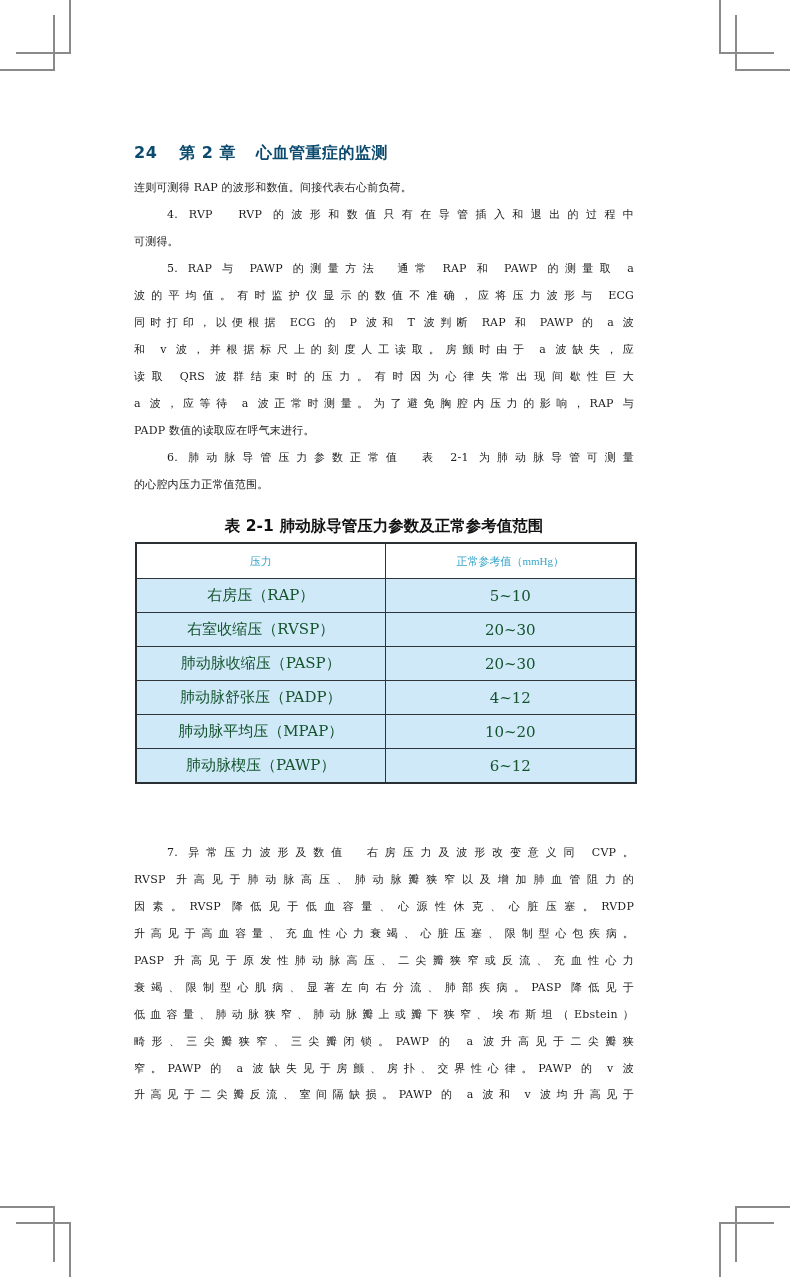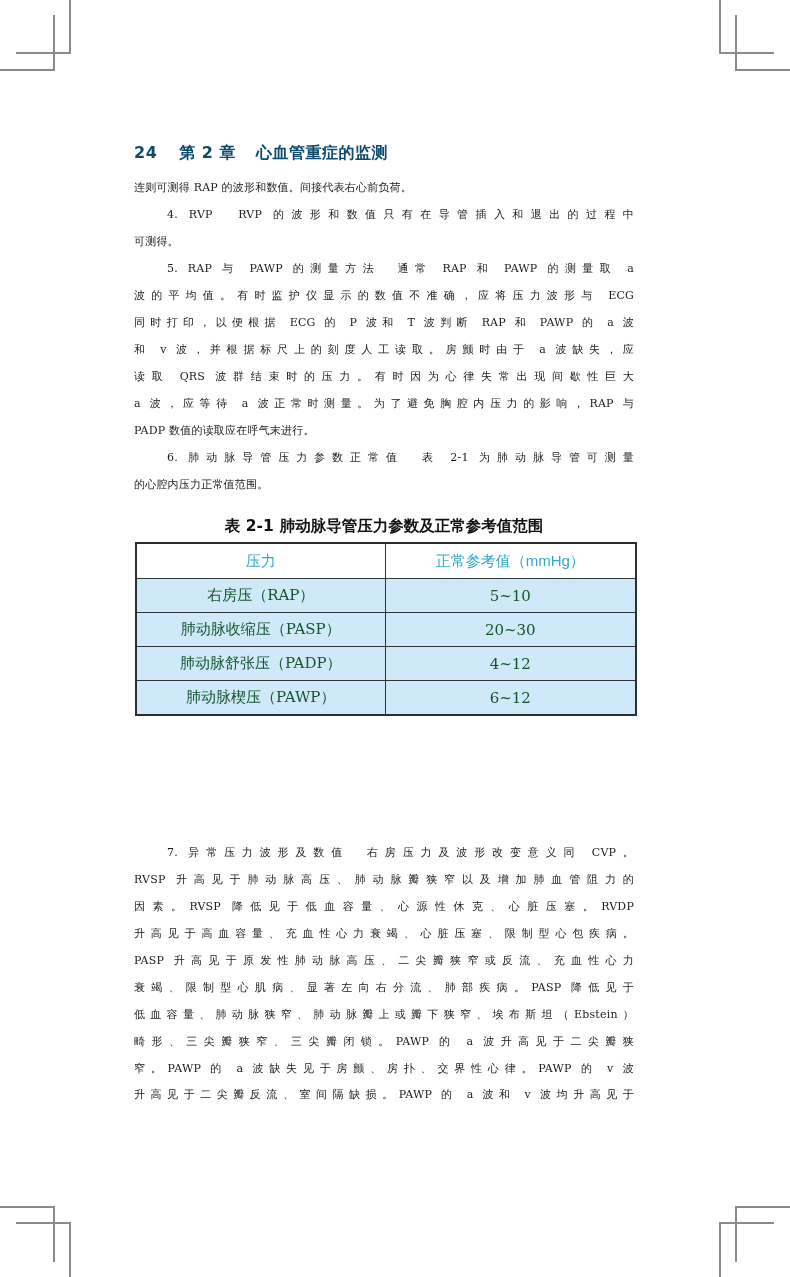--- a/index.html
+++ b/index.html
@@ -37,21 +37,21 @@
     position: absolute; left: 135px; top: 542px; width: 500px;
     border-collapse: collapse; border: 2px solid #2a2f33;
     font-size: 15px; table-layout: fixed;
   }
   table.ref th, table.ref td {
     border: 1.5px solid #2f3438; text-align: center; padding: 0;
     white-space: nowrap;
   }
   table.ref th {
     height: 34px; background: #ffffff; color: #35a6c8; font-weight: normal;
-    font-family: Liberation Sans, sans-serif; font-size: 15px;
+    font-family: Liberation Serif, serif; font-size: 11px;
   }
   table.ref td { height: 33px; background: #cfe9f8; color: #14532d; }
   table.ref col.c1 { width: 249px; }
   table.ref col.c2 { width: 251px; }
 </style>
 </head>
 <body>
 
 <div class="crop" style="left:69px;top:0;width:2px;height:54px;"></div>
 <div class="crop" style="left:16px;top:52px;width:55px;height:2px;"></div>
@@ -106,26 +106,34 @@
       <th>压力</th>
       <th>正常参考值（mmHg）</th>
     </tr>
   </thead>
   <tbody>
     <tr>
       <td>右房压（RAP）</td>
       <td>5~10</td>
     </tr>
     <tr>
+      <td>右室收缩压（RVSP）</td>
+      <td>20~30</td>
+    </tr>
+    <tr>
       <td>肺动脉收缩压（PASP）</td>
       <td>20~30</td>
     </tr>
     <tr>
       <td>肺动脉舒张压（PADP）</td>
       <td>4~12</td>
+    </tr>
+    <tr>
+      <td>肺动脉平均压（MPAP）</td>
+      <td>10~20</td>
     </tr>
     <tr>
       <td>肺动脉楔压（PAWP）</td>
       <td>6~12</td>
     </tr>
   </tbody>
 </table>
 
 <div>
   <div class="line indent" style="top:843px">7. 异常压力波形及数值　右房压力及波形改变意义同 CVP。</div>

